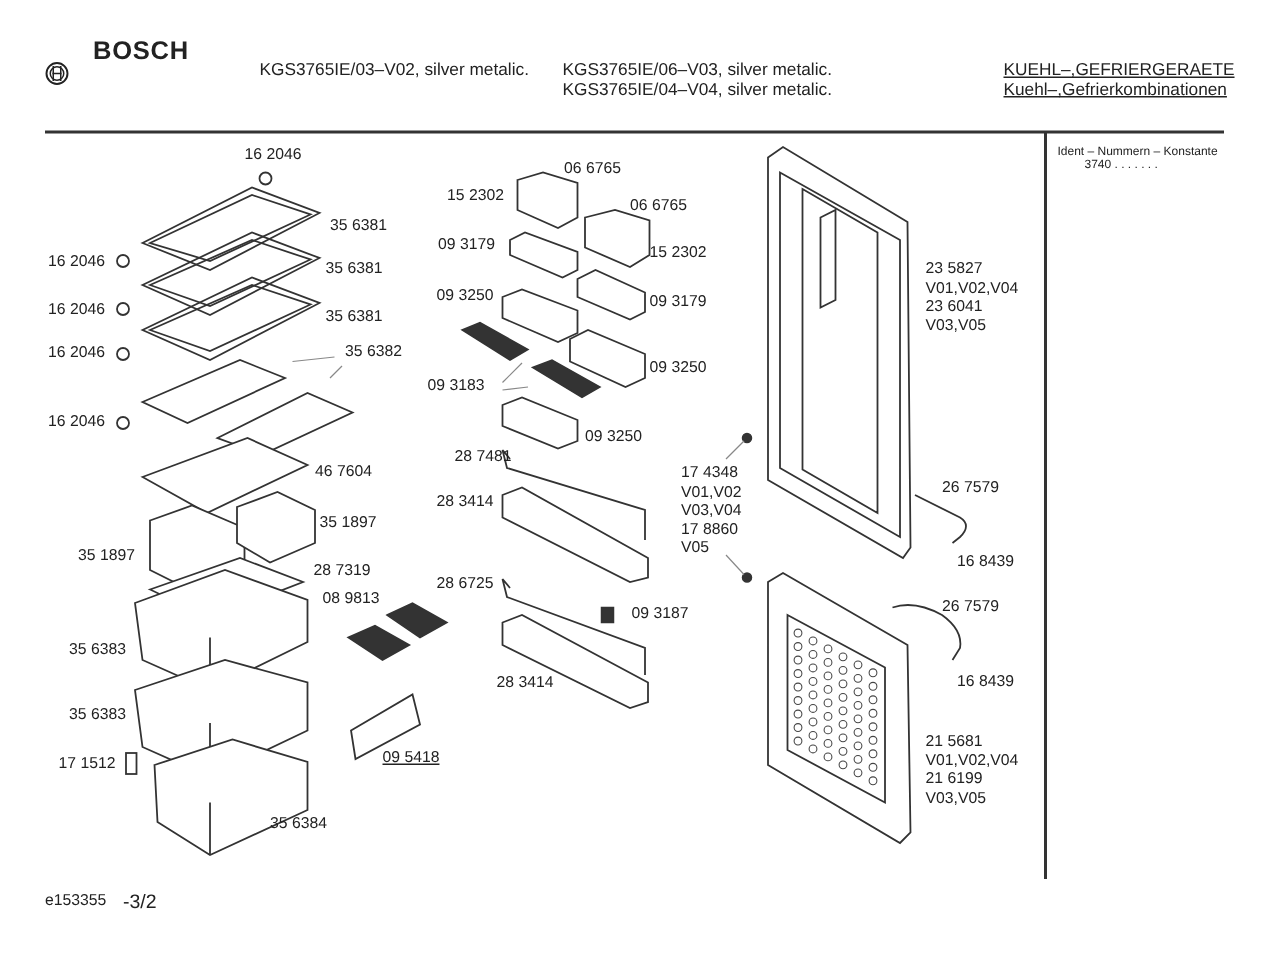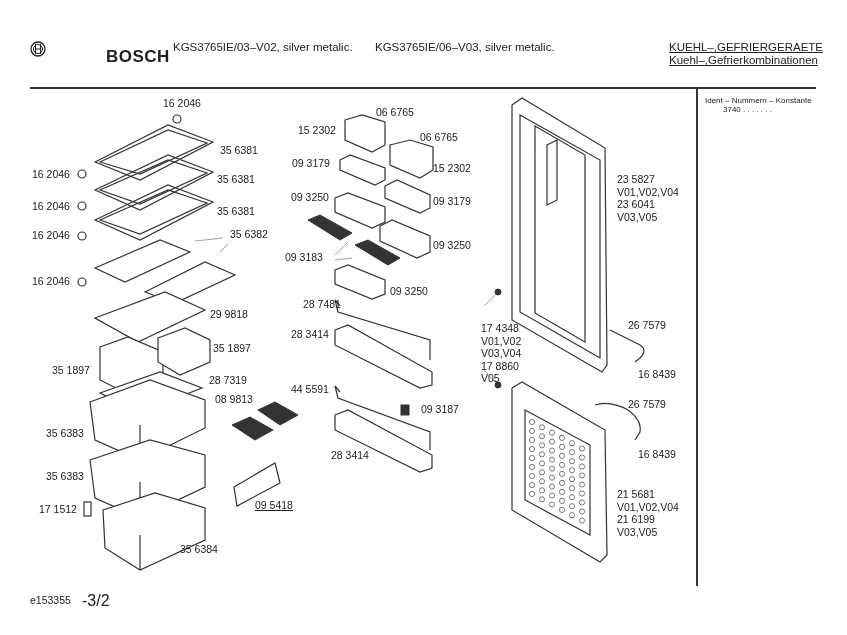--- a/index.html
+++ b/index.html
@@ -19,27 +19,28 @@
 
 <div class="abs" style="left:30px;top:41px;">
   <svg width="16" height="16" viewBox="0 0 16 16">
     <circle cx="8" cy="8" r="7" fill="none" stroke="#222" stroke-width="1.3"></circle>
     <circle cx="8" cy="8" r="4.5" fill="none" stroke="#222" stroke-width="1"></circle>
     <line x1="5" y1="8" x2="11" y2="8" stroke="#222" stroke-width="1"></line>
     <line x1="5.5" y1="3" x2="5.5" y2="13" stroke="#222" stroke-width="1"></line>
     <line x1="10.5" y1="3" x2="10.5" y2="13" stroke="#222" stroke-width="1"></line>
   </svg>
 </div>
-<div class="abs brand" style="left:62px;top:47px;margin-left:44px;">BOSCH</div>
+<div class="abs brand" style="left:62px;top:24px;">BOSCH</div>
 
 <div class="abs hdr" style="left:173px;top:41px;">
   <div>KGS3765IE/03–V02, silver metalic.</div>
 </div>
 <div class="abs hdr" style="left:375px;top:41px;">
   <div>KGS3765IE/06–V03, silver metalic.</div>
+  <div>KGS3765IE/04–V04, silver metalic.</div>
 </div>
 <div class="abs hdr" style="left:669px;top:41px;text-decoration:underline;">
   <div>KUEHL–,GEFRIERGERAETE</div>
   <div>Kuehl–,Gefrierkombinationen</div>
 </div>
 
 <div class="abs" style="left:30px;top:87px;width:786px;height:2px;background:#333;"></div>
 <div class="abs" style="left:696px;top:88px;width:2px;height:498px;background:#333;"></div>
 
 <div class="abs small" style="left:705px;top:96px;">Ident – Nummern – Konstante</div>
@@ -200,21 +201,21 @@
 
 <div class="lbl" style="left:163px;top:97px;">16 2046</div>
 <div class="lbl" style="left:220px;top:144px;">35 6381</div>
 <div class="lbl" style="left:32px;top:168px;">16 2046</div>
 <div class="lbl" style="left:217px;top:173px;">35 6381</div>
 <div class="lbl" style="left:32px;top:200px;">16 2046</div>
 <div class="lbl" style="left:217px;top:205px;">35 6381</div>
 <div class="lbl" style="left:32px;top:229px;">16 2046</div>
 <div class="lbl" style="left:230px;top:228px;">35 6382</div>
 <div class="lbl" style="left:32px;top:275px;">16 2046</div>
-<div class="lbl" style="left:210px;top:308px;">29 9818</div>
+<div class="lbl" style="left:210px;top:308px;">46 7604</div>
 <div class="lbl" style="left:213px;top:342px;">35 1897</div>
 <div class="lbl" style="left:52px;top:364px;">35 1897</div>
 <div class="lbl" style="left:209px;top:374px;">28 7319</div>
 <div class="lbl" style="left:215px;top:393px;">08 9813</div>
 <div class="lbl" style="left:46px;top:427px;">35 6383</div>
 <div class="lbl" style="left:46px;top:470px;">35 6383</div>
 <div class="lbl" style="left:255px;top:499px;text-decoration:underline;">09 5418</div>
 <div class="lbl" style="left:39px;top:503px;">17 1512</div>
 <div class="lbl" style="left:180px;top:543px;">35 6384</div>
 
@@ -223,25 +224,25 @@
 <div class="lbl" style="left:420px;top:131px;">06 6765</div>
 <div class="lbl" style="left:292px;top:157px;">09 3179</div>
 <div class="lbl" style="left:433px;top:162px;">15 2302</div>
 <div class="lbl" style="left:291px;top:191px;">09 3250</div>
 <div class="lbl" style="left:433px;top:195px;">09 3179</div>
 <div class="lbl" style="left:433px;top:239px;">09 3250</div>
 <div class="lbl" style="left:285px;top:251px;">09 3183</div>
 <div class="lbl" style="left:390px;top:285px;">09 3250</div>
 <div class="lbl" style="left:303px;top:298px;">28 7481</div>
 <div class="lbl" style="left:291px;top:328px;">28 3414</div>
-<div class="lbl" style="left:291px;top:383px;">44 5591</div>
+<div class="lbl" style="left:291px;top:383px;">28 6725</div>
 <div class="lbl" style="left:421px;top:403px;">09 3187</div>
 <div class="lbl" style="left:331px;top:449px;">28 3414</div>
 
-<div class="lbl" style="left:454px;top:322px;margin-left:27px;">
+<div class="lbl" style="left:454px;top:309px;">
   <div>17 4348</div>
   <div>V01,V02</div>
   <div>V03,V04</div>
   <div>17 8860</div>
   <div>V05</div>
 </div>
 
 <div class="lbl" style="left:617px;top:173px;">
   <div>23 5827</div>
   <div>V01,V02,V04</div>
@@ -253,13 +254,13 @@
 <div class="lbl" style="left:628px;top:398px;">26 7579</div>
 <div class="lbl" style="left:638px;top:448px;">16 8439</div>
 <div class="lbl" style="left:617px;top:488px;">
   <div>21 5681</div>
   <div>V01,V02,V04</div>
   <div>21 6199</div>
   <div>V03,V05</div>
 </div>
 
 <div class="abs hdr" style="left:30px;top:594px;font-size:10.5px;">e153355</div>
-<div class="abs hdr" style="left:82px;top:594px;font-size:16px;">-3/2</div>
+<div class="abs hdr" style="left:82px;top:594px;font-size:13px;">-3/2</div>
 
 </body></html>

